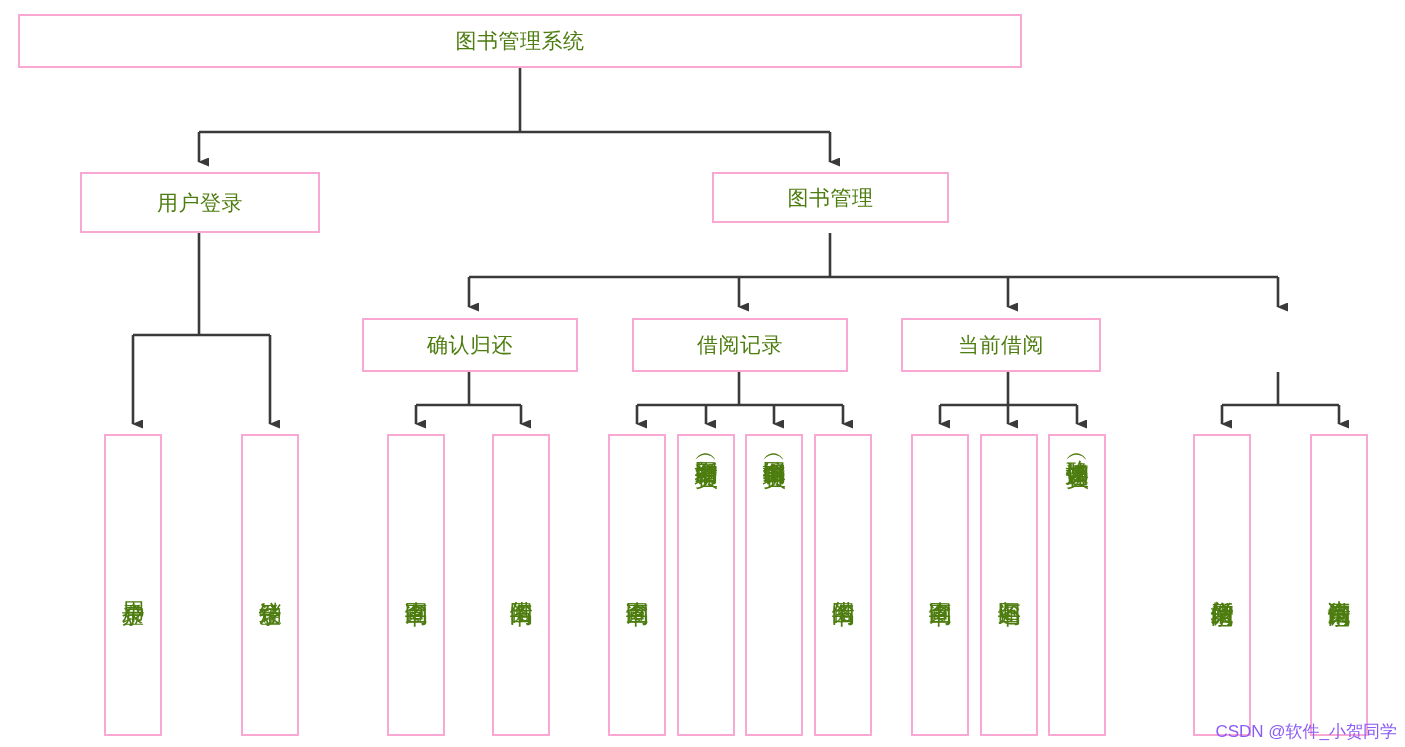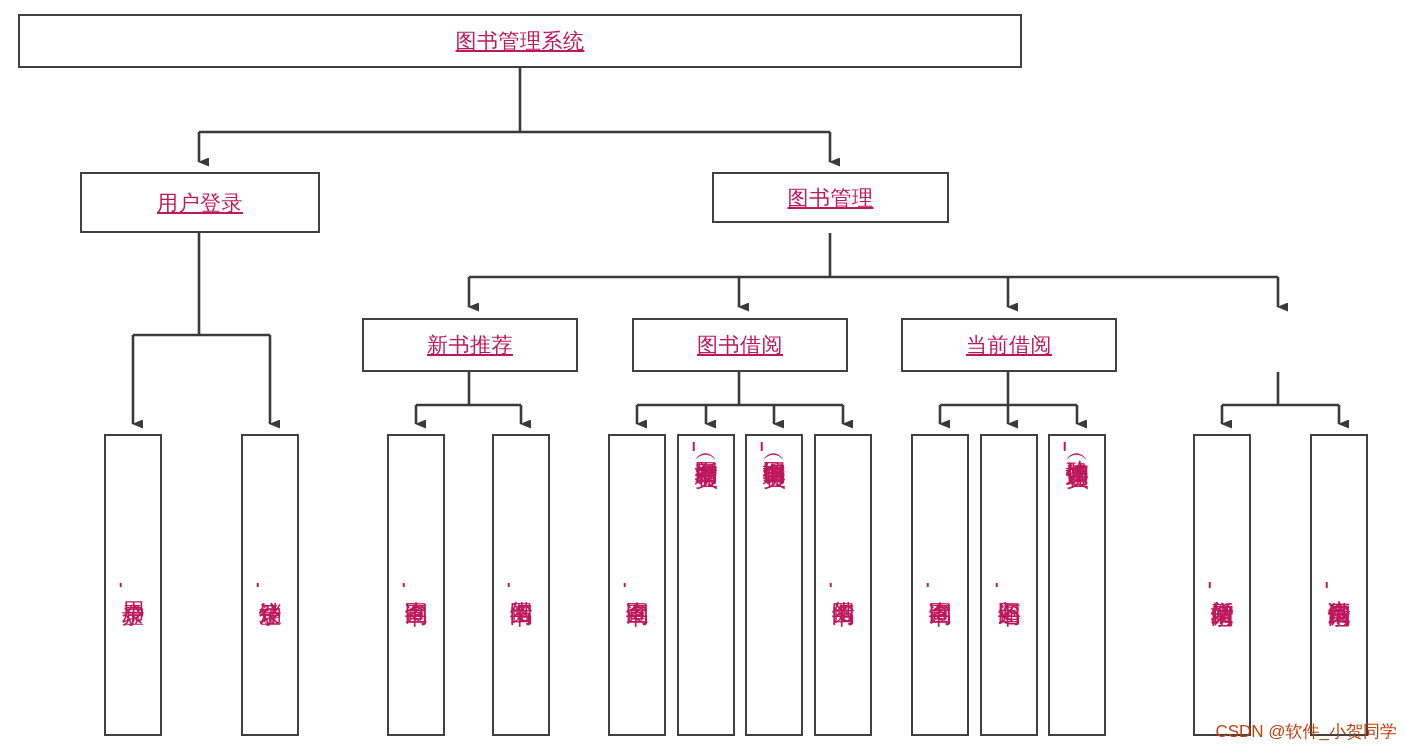--- a/index.html
+++ b/index.html
@@ -24,27 +24,26 @@
     left: 0;
     top: 0;
     width: 1405px;
     height: 747px;
     pointer-events: none;
   }
   .node {
     position: absolute;
     box-sizing: border-box;
     background: #ffffff;
-    border: 2px solid #404040;
+    border: 2px solid #f9a8d4;
     display: flex;
     align-items: center;
     justify-content: center;
-    color: #be185d;
+    color: #4d7c0f;
     z-index: 2;
-    text-decoration: underline;
   }
   .node.h {
     font-size: 21px;
     letter-spacing: 0.5px;
   }
   .node.v {
     align-items: flex-start;
     justify-content: center;
     padding-top: 6px;
   }
@@ -58,21 +57,21 @@
   }
   .node.v.mid {
     align-items: center;
     padding-top: 0;
   }
   .watermark {
     position: absolute;
     right: 8px;
     bottom: 4px;
     font-size: 17px;
-    color: #c2410c;
+    color: #8b5cf6;
     z-index: 5;
     white-space: nowrap;
     font-family: "Liberation Sans", "DejaVu Sans", sans-serif;
     margin-top: 12px;
   }
 </style>
 </head>
 <body>
 
 <div id="canvas">
@@ -133,28 +132,28 @@
 
   <div class="node h" style="left:80px; top:172px; width:240px; height:61px;">
     <span>用户登录</span>
   </div>
 
   <div class="node h" style="left:712px; top:172px; width:237px; height:51px;">
     <span>图书管理</span>
   </div>
 
   <div class="node h" style="left:362px; top:318px; width:216px; height:54px;">
-    <span>新书推荐</span>
+    <span>确认归还</span>
   </div>
 
   <div class="node h" style="left:632px; top:318px; width:216px; height:54px;">
-    <span>图书借阅</span>
-  </div>
-
-  <div class="node h" style="left:901px; top:318px; width:216px; height:54px;">
+    <span>借阅记录</span>
+  </div>
+
+  <div class="node h" style="left:901px; top:318px; width:200px; height:54px;">
     <span>当前借阅</span>
   </div>
 
 
   <div class="node v mid" style="left:104px; top:434px; width:58px; height:302px;">
     <span class="vtext">用户登录</span>
   </div>
 
   <div class="node v mid" style="left:241px; top:434px; width:58px; height:302px;">
     <span class="vtext">注销登录</span>

